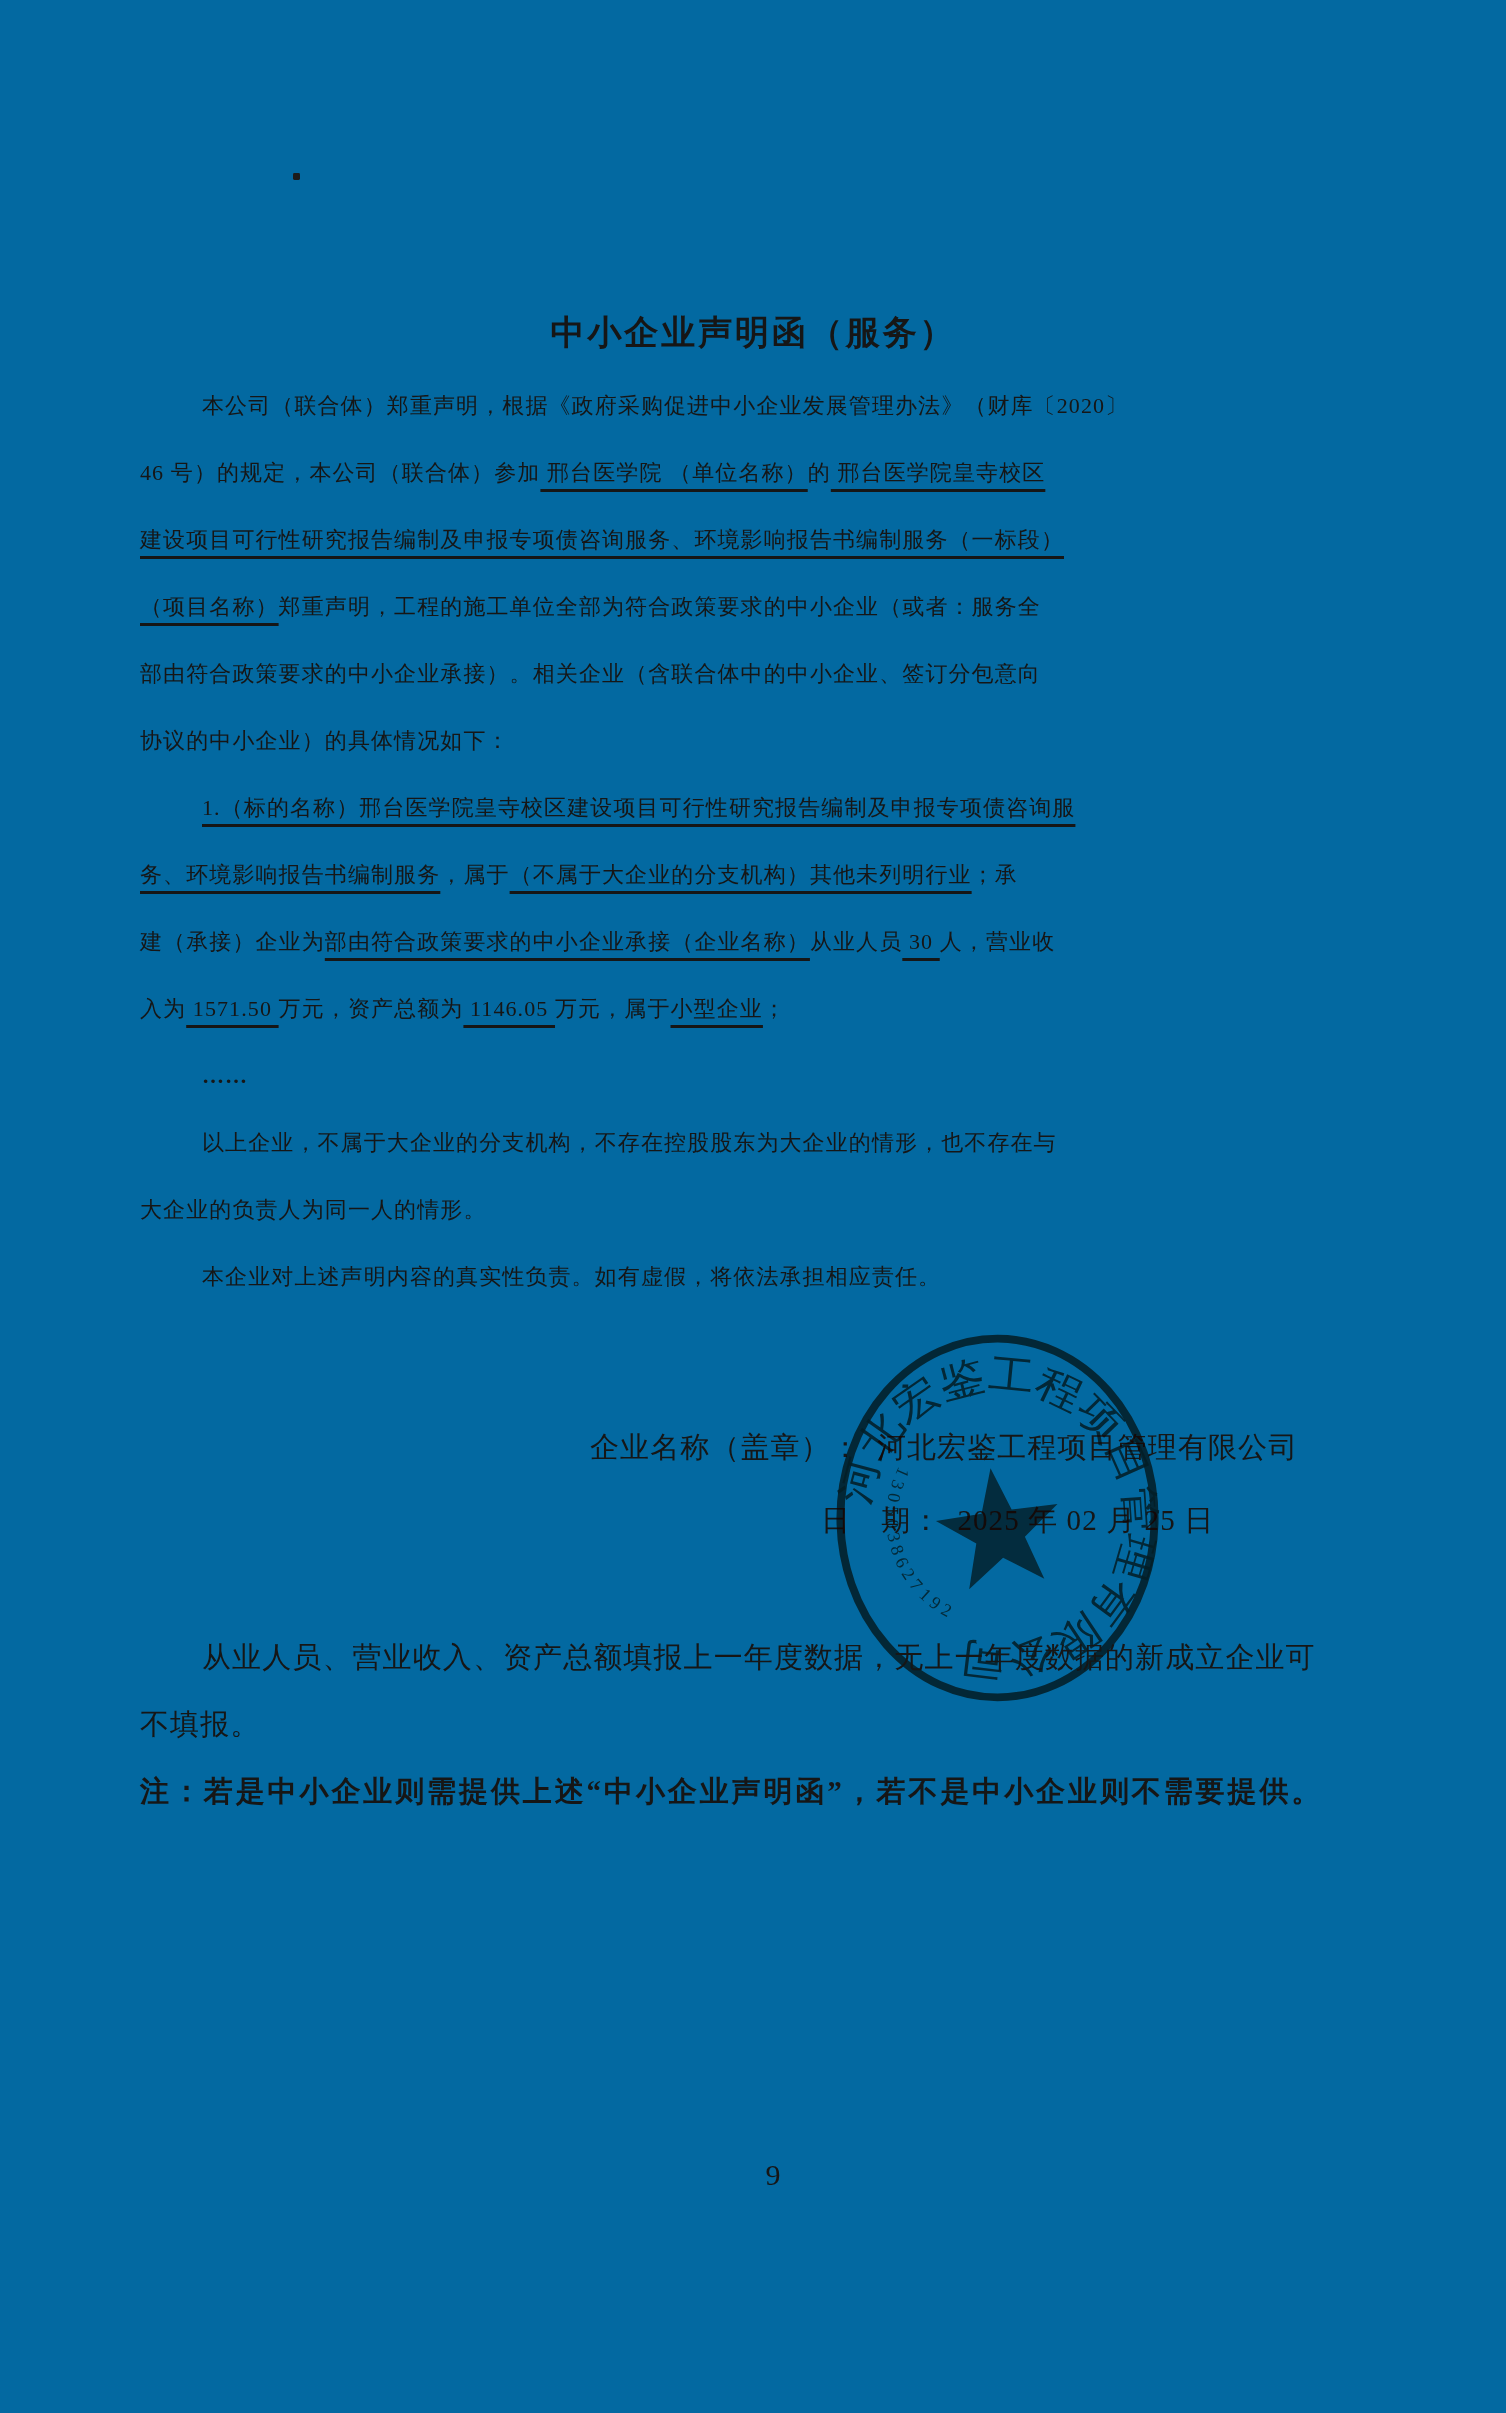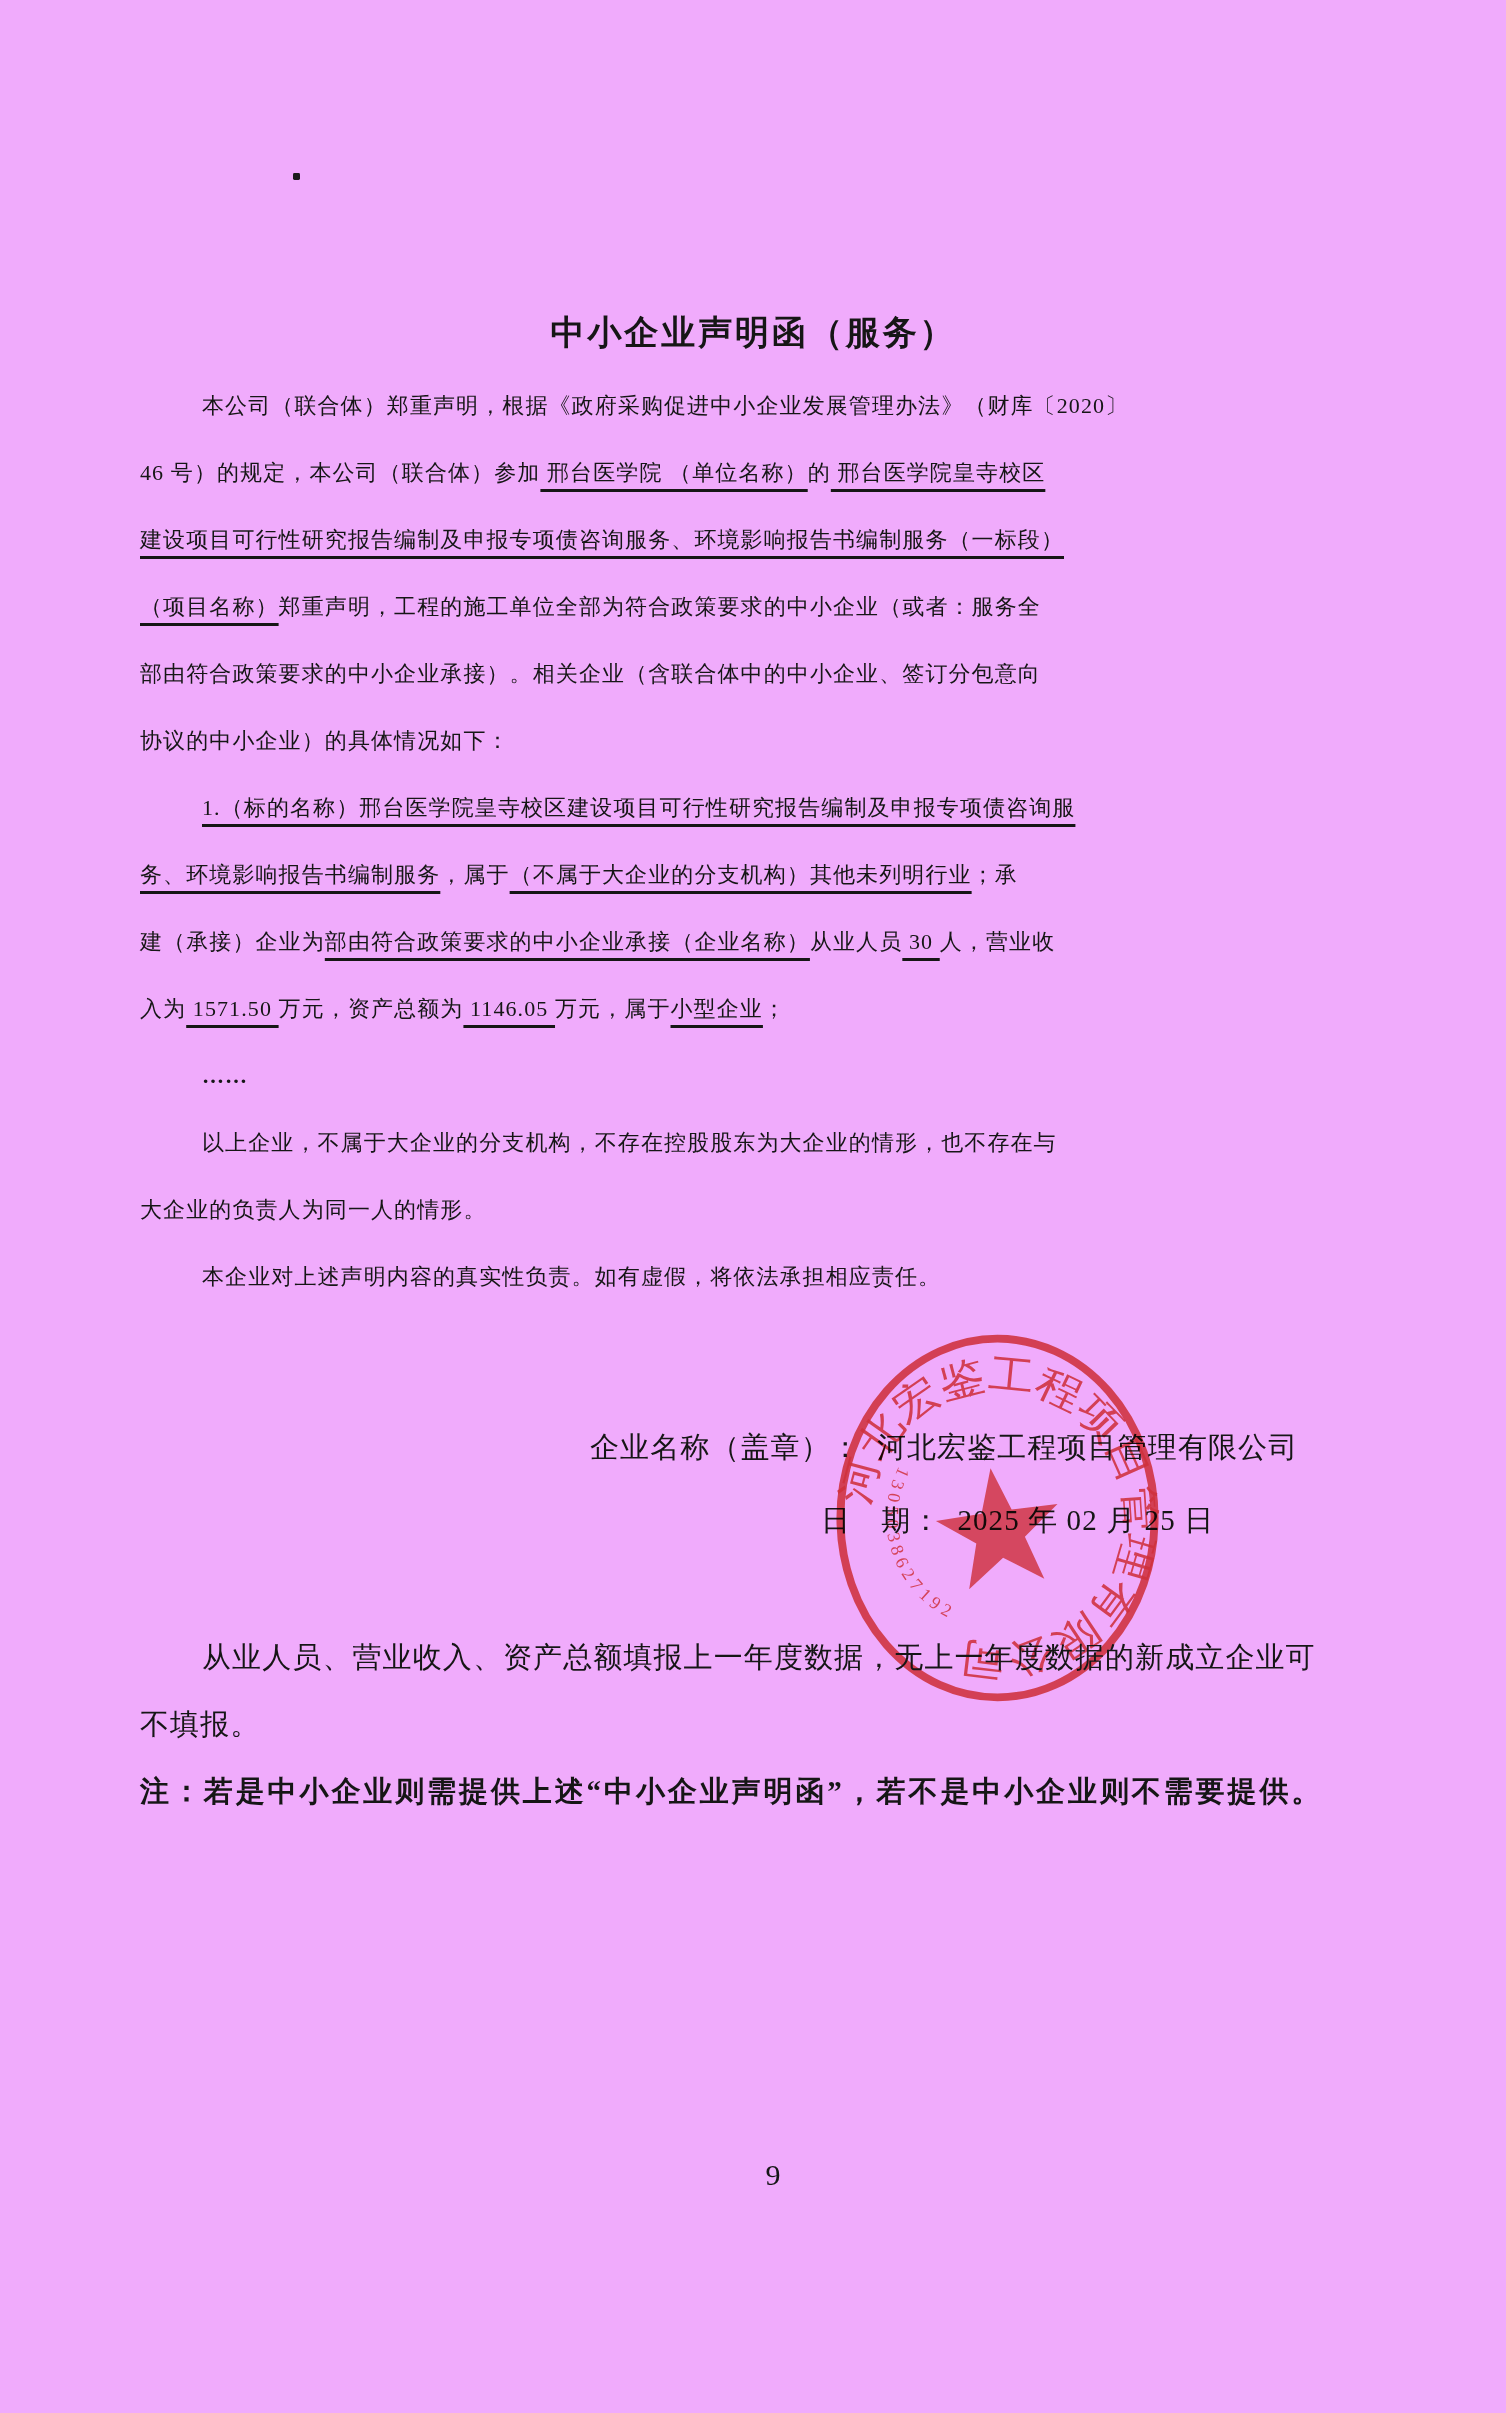--- a/index.html
+++ b/index.html
@@ -1,19 +1,19 @@
 <!DOCTYPE html>
 <html style="font-size:11.5px"><head>
 <meta charset="utf-8">
 <style>
   html,body{margin:0;padding:0;background:#e8e8e8;}
   #page{
     position:relative;
     width:1507px;height:2413px;
-    background:#f0abfc;
+    background:#0369a1;
     overflow:hidden;
     font-family:"Liberation Serif","DejaVu Serif",serif;
     color:#161616;
   }
   .title{
     position:absolute;left:0;top:310px;width:100%;
     text-align:center;font-size:34px;font-weight:bold;letter-spacing:2.9px;
   }
   .speck{position:absolute;left:293px;top:173px;width:7.2px;height:7.2px;background:#1c1c1c;border-radius:1.4px;}
   .body-block{position:absolute;left:140px;top:372px;width:1228px;font-size:22px;line-height:67px;letter-spacing:1.1px;}

